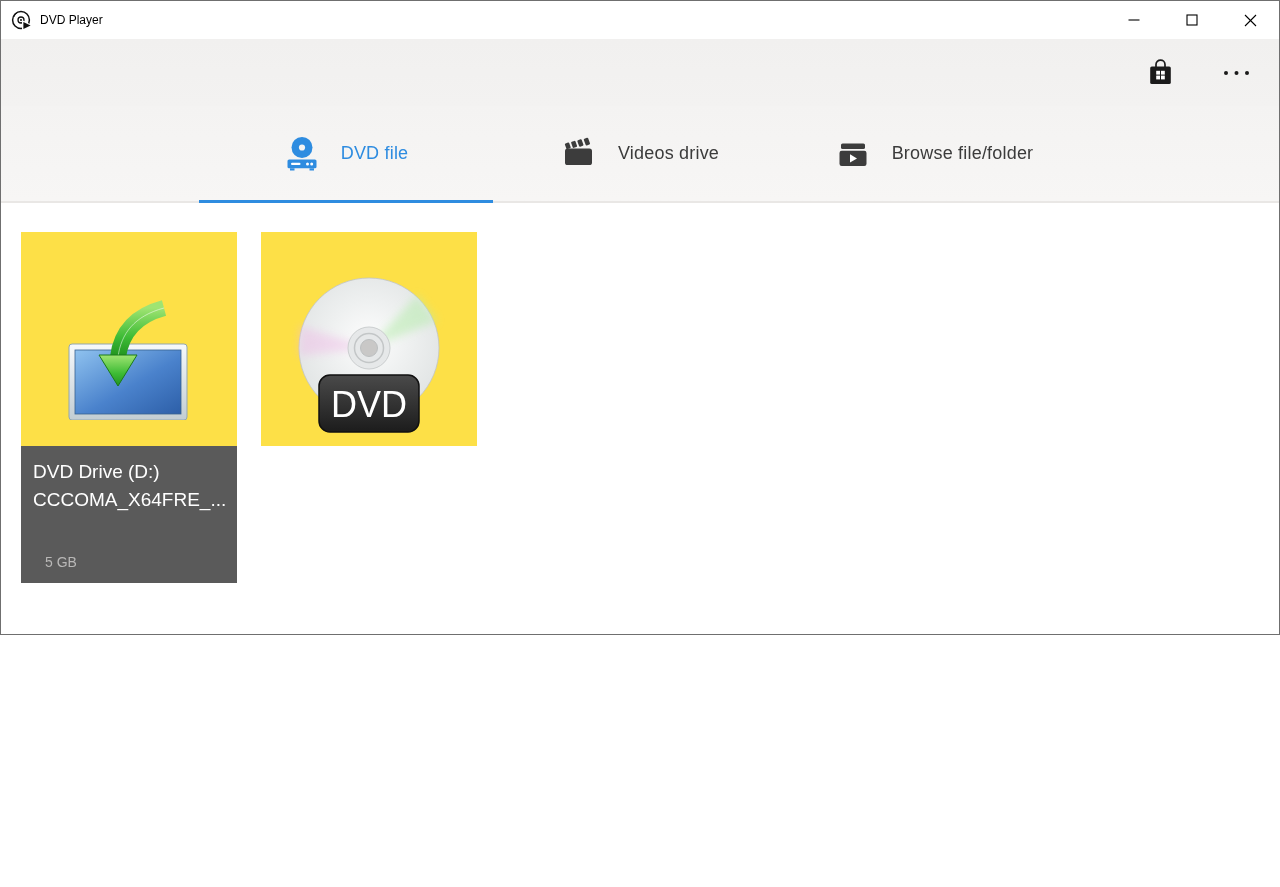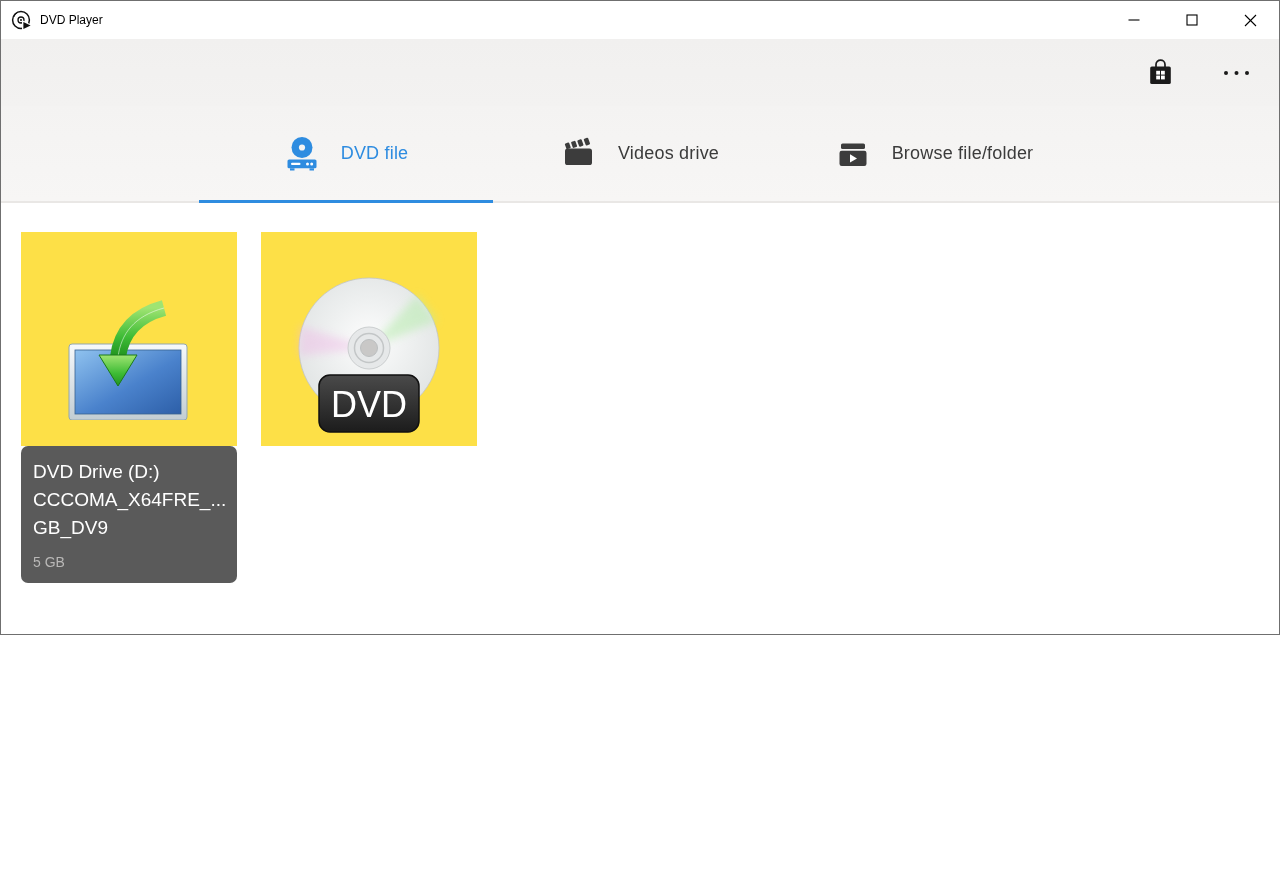--- a/index.html
+++ b/index.html
@@ -22,23 +22,23 @@
   .tab{width:294px;display:flex;align-items:center;justify-content:center;gap:21px;position:relative;cursor:pointer;background:transparent;border:none;}
   .tab-label{font-size:18px;color:#3b3b3b;letter-spacing:.2px;}
   .tab.active .tab-label{color:var(--accent);}
   .tab-underline{position:absolute;left:0;right:0;bottom:-2px;height:3px;background:var(--accent);}
 
   
   .content{flex:1;background:#ffffff;padding:29px 0 0 20px;}
   .tiles{display:flex;gap:24px;}
   .tile{width:216px;cursor:pointer;}
   .tile-image{height:214px;background:#fde047;display:flex;align-items:flex-end;justify-content:center;}
-  .tile-footer{height:137px;background:#5a5a5a;box-sizing:border-box;padding:12px 12px 13px;display:flex;flex-direction:column;border-radius:7px;}
+  .tile-footer{height:137px;background:#5a5a5a;box-sizing:border-box;padding:12px 12px 13px;display:flex;flex-direction:column;}
   .tile-title-line{color:#ffffff;font-size:19px;line-height:28px;white-space:nowrap;overflow:hidden;}
-  .tile-size{margin-top:auto;color:#b9b8b7;font-size:14px;}
+  .tile-size{margin-top:auto;color:#b9b8b7;font-size:14px;margin-left:12px;}
   .shift-up{margin-bottom:26px;}
 </style>
 </head>
 <body>
 
 <div class="window" style="--accent:#2e8ce0;">
 
   <div class="titlebar">
     <div class="titlebar-left">
       <span style="display:flex;">
@@ -171,21 +171,20 @@
               <rect x="21" y="50" width="106" height="64" fill="url(#screenGrad)" stroke="#39618f" stroke-width="0.8"></rect>
               <path d="M110 8 C 80 16, 67 34, 64 57" fill="none" stroke="url(#greenGrad)" stroke-width="16"></path>
               <path d="M110 8 C 80 16, 67 34, 64 57" fill="none" stroke="#ffffff" stroke-width="1" opacity="0.5"></path>
               <polygon points="45,55 83,55 64,86" fill="url(#greenGrad)" stroke="#1a7a19" stroke-width="1"></polygon>
             </svg>
           </span>
         </div>
         <div class="tile-footer">
           <div class="tile-title-line">DVD Drive (D:)</div>
           <div class="tile-title-line">CCCOMA_X64FRE_...</div>
-          <div class="tile-title-line">GB_DV9</div>
           <div class="tile-size">5 GB</div>
         </div>
       </div>
 
       <div class="tile">
         <div class="tile-image">
           <span style="display:flex;">
             <svg width="160" height="170" viewBox="0 0 160 170">
               <defs>
                 <radialGradient id="discGrad" cx="0.5" cy="0.45" r="0.65">

